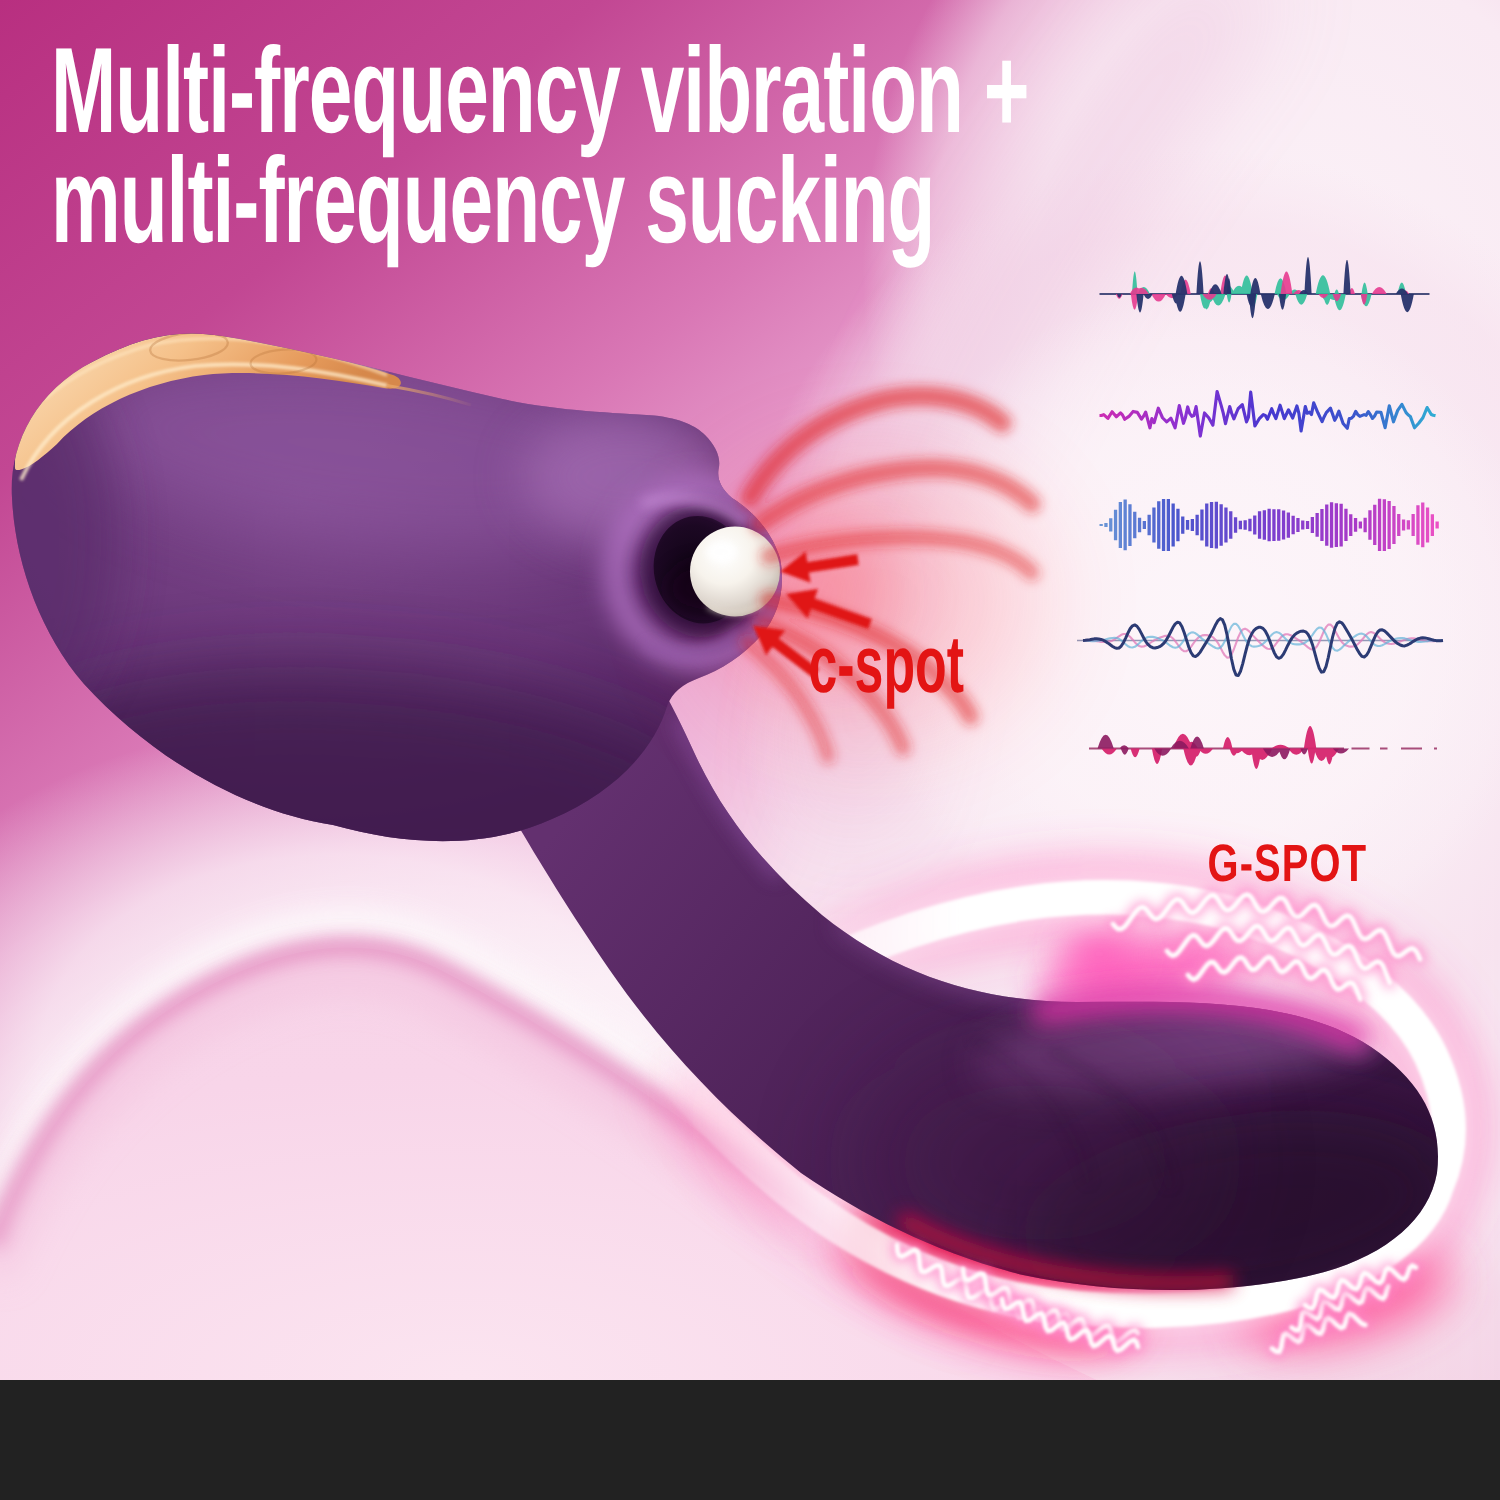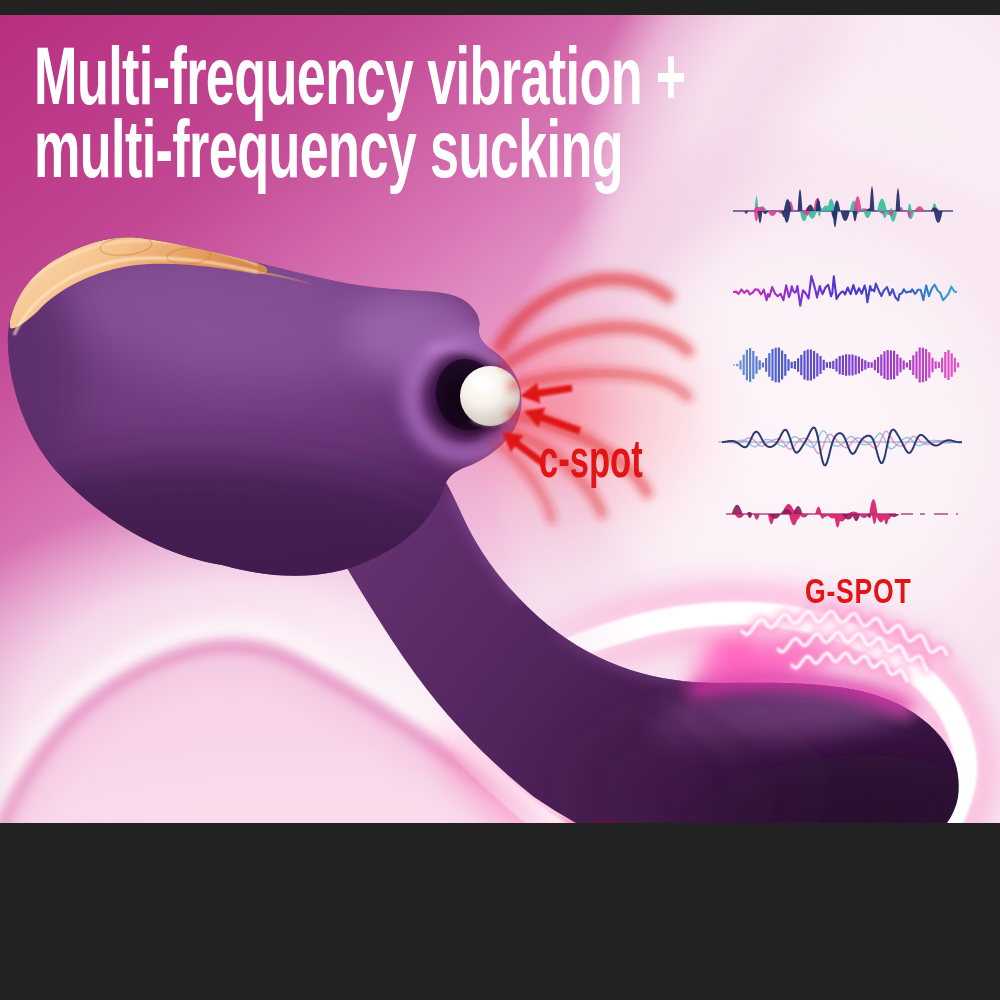--- a/index.html
+++ b/index.html
@@ -1,17 +1,17 @@
 <!DOCTYPE html>
 <html><head>
 <meta charset="utf-8">
 <style>
   html,body{margin:0;padding:0;background:#222;}
-  .stage{position:relative;width:1000px;height:808px;overflow:hidden;
-         font-family:"Liberation Sans", sans-serif;background:#f8dfec;margin-top:15px;}
+  .stage{position:relative;width:1000px;height:920px;overflow:hidden;
+         font-family:"Liberation Sans", sans-serif;background:#f8dfec;}
   .stage svg.scene{position:absolute;left:0;top:0;}
   .headline{position:absolute;left:34px;top:25px;color:#ffffff;
     font-weight:bold;font-size:81px;line-height:73px;letter-spacing:-1px;
     transform:scaleX(0.645);transform-origin:left top;white-space:nowrap;}
   .label-red{position:absolute;color:#e31414;font-weight:bold;white-space:nowrap;
     transform-origin:left top;}
   .c-spot{left:539px;top:412px;font-size:54px;transform:scaleX(0.64);}
   .g-spot{left:805px;top:556px;font-size:35px;transform:scaleX(0.76);letter-spacing:1px;}
 </style>
 </head>

